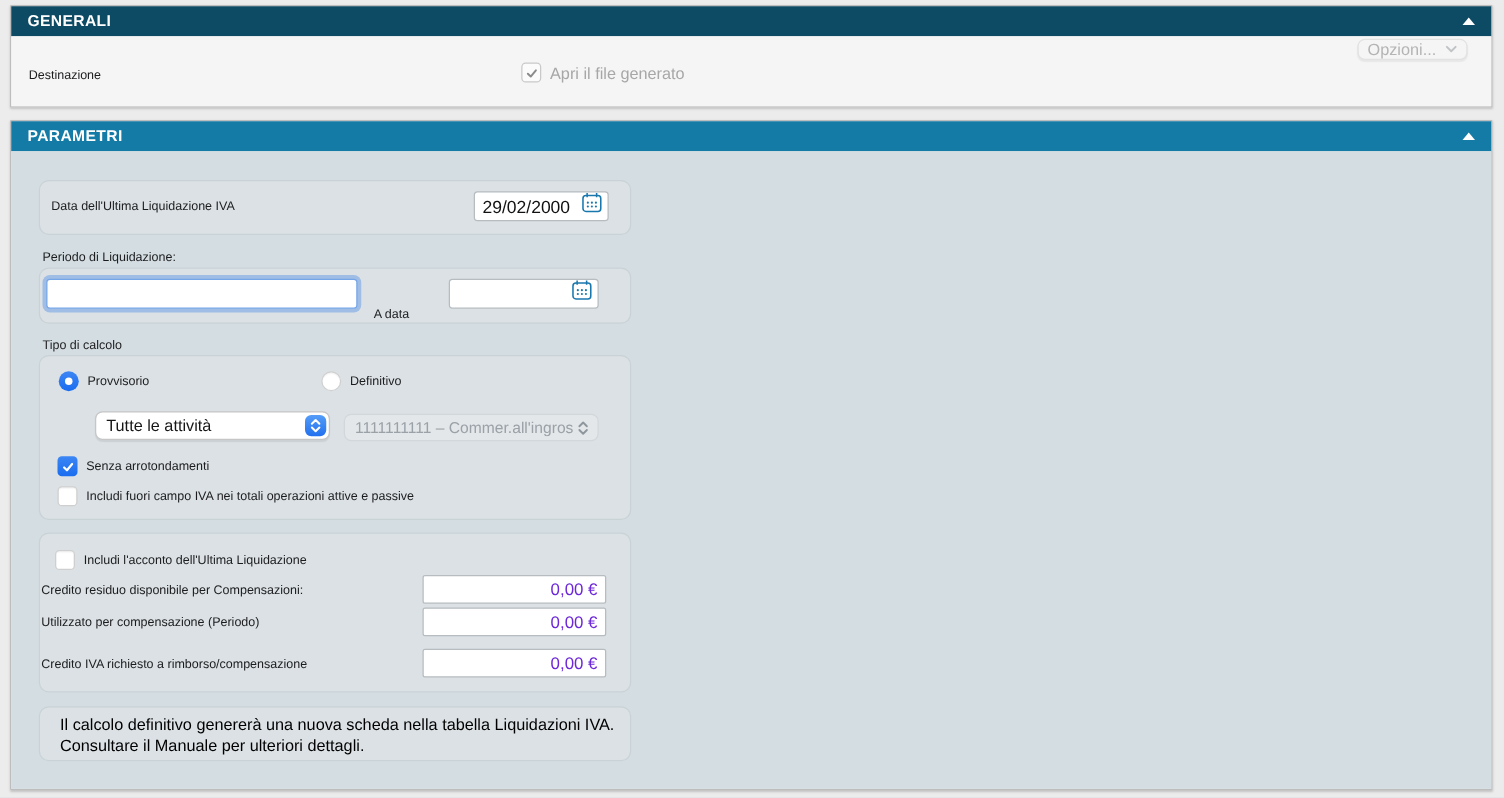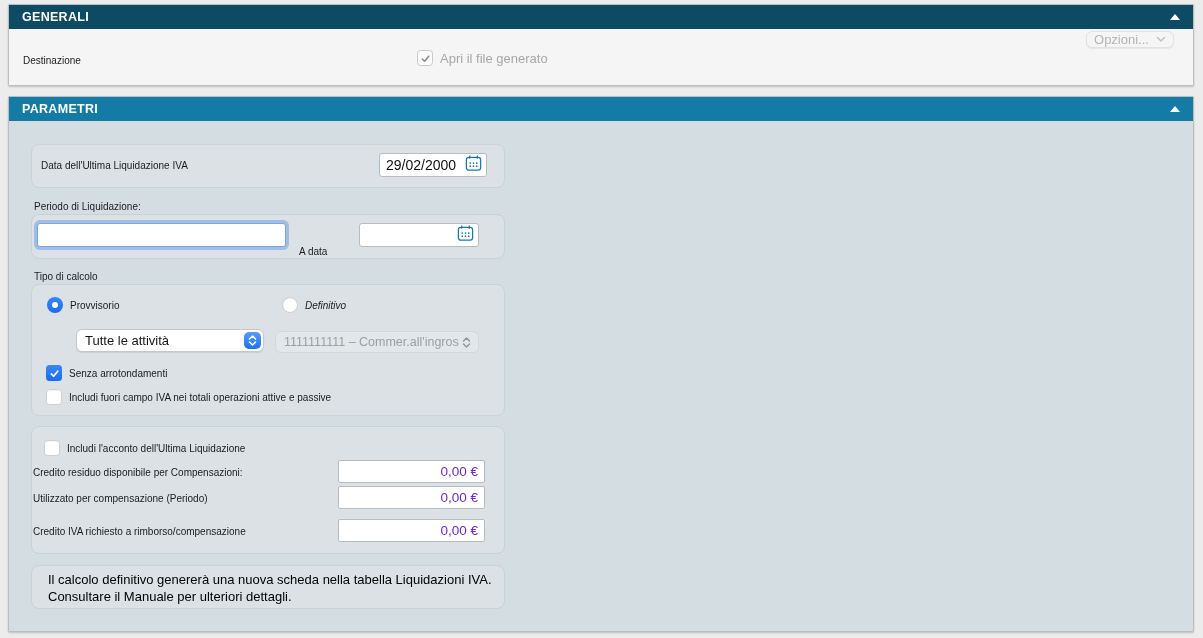--- a/index.html
+++ b/index.html
@@ -151,21 +151,21 @@
       </span>
     </div>
 
     <div class="abs lbl" style="left:25px;top:172px;">Tipo di calcolo</div>
     <div class="group" style="left:22px;top:187px;width:472px;height:130px;"></div>
 
     <div class="abs choice" style="left:38px;top:200px;">
       <span class="radio on"></span>
       <span class="lbl">Provvisorio</span>
     </div>
-    <div class="abs choice" style="left:273px;top:200px;font-style:italic;">
+    <div class="abs choice" style="left:248px;top:200px;">
       <span class="radio off"></span>
       <span class="lbl">Definitivo</span>
     </div>
 
     <div class="abs dd" style="left:39px;top:232px;width:188px;height:23px;margin-left:28px;">
       <span class="dd-text">Tutte le attività</span>
       <span class="dd-step">
         <svg width="9" height="13" viewBox="0 0 9 13">
             <path d="M1.5 5 L4.5 2 L7.5 5" fill="none" stroke="#fff" stroke-width="1.6" stroke-linecap="round" stroke-linejoin="round"></path>
             <path d="M1.5 8 L4.5 11 L7.5 8" fill="none" stroke="#fff" stroke-width="1.6" stroke-linecap="round" stroke-linejoin="round"></path>

